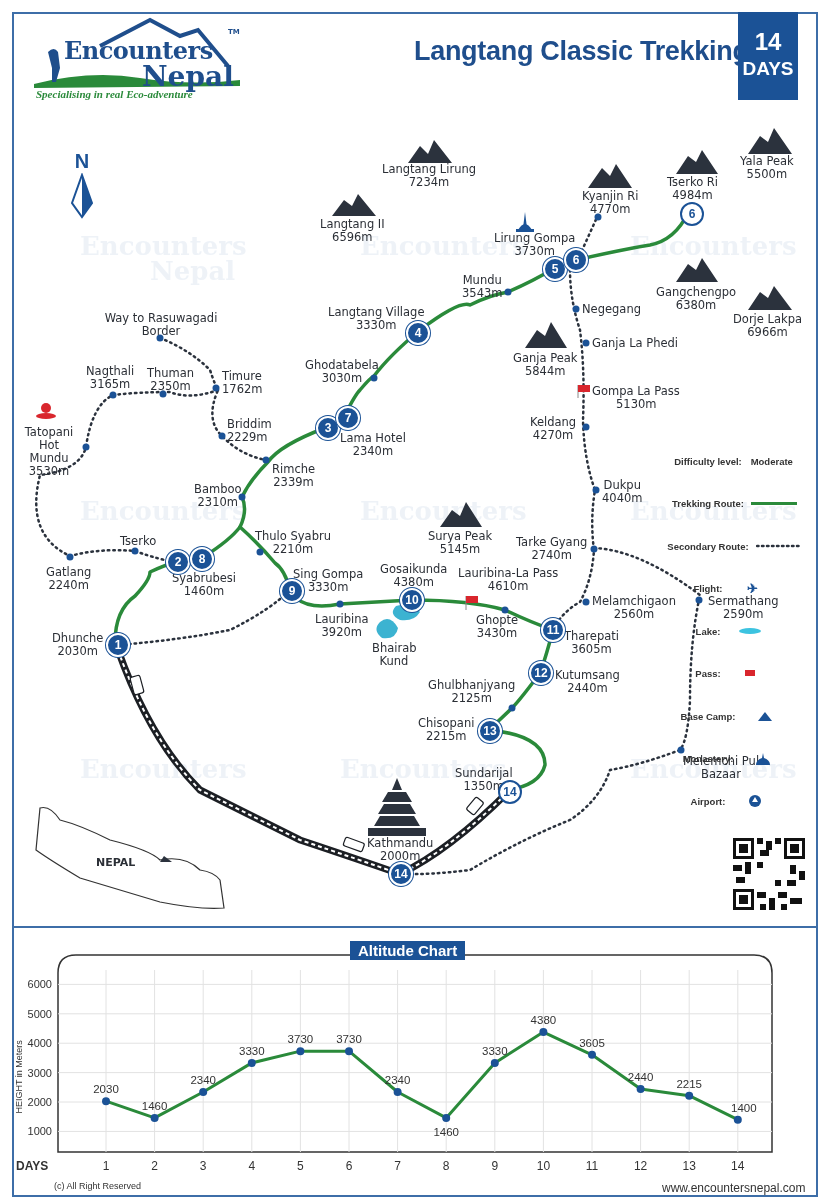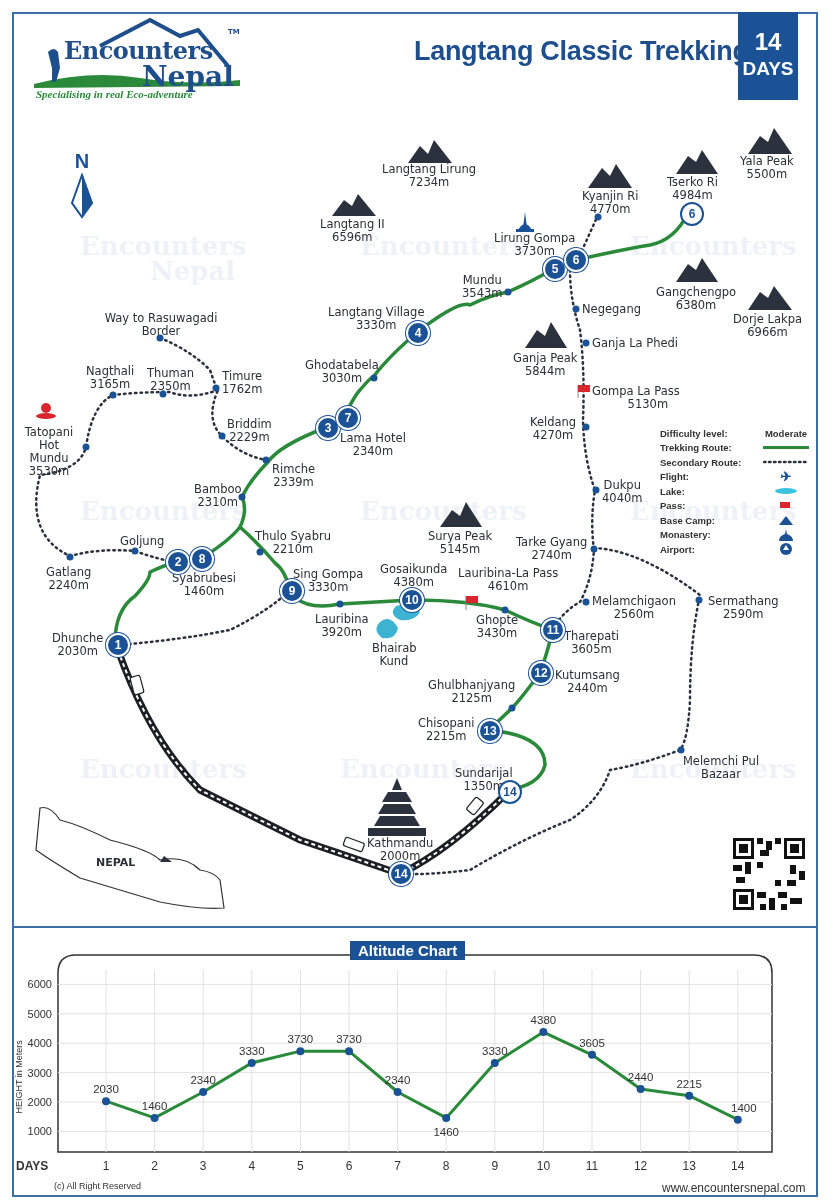--- a/index.html
+++ b/index.html
@@ -10,27 +10,27 @@
   .logo-text1{position:absolute;left:34px;top:22px;font-family:"DejaVu Serif",serif;font-size:24px;font-weight:bold;color:#1f4e8c;letter-spacing:-0.5px;}
   .logo-text2{position:absolute;left:112px;top:46px;font-family:"DejaVu Serif",serif;font-size:28px;font-weight:bold;color:#1f4e8c;}
   .logo-tag{position:absolute;left:6px;top:74px;font-family:Liberation Serif, serif;font-style:italic;font-size:11px;color:#2a8a3a;font-weight:bold;white-space:nowrap;}
   .logo-tm{position:absolute;left:198px;top:14px;font-size:7px;color:#1f4e8c;font-weight:bold;}
   .title{position:absolute;left:414px;top:36px;font-family:"Liberation Sans",sans-serif;font-weight:bold;font-size:27px;color:#1f4e8c;letter-spacing:-0.3px;}
   .badge{position:absolute;left:738px;top:12px;width:60px;height:88px;background:#1b5296;color:#fff;text-align:center;font-family:"Liberation Sans",sans-serif;font-weight:bold;}
   .badge .n{font-size:24px;margin-top:16px;display:block;}
   .badge .d{font-size:19px;display:block;margin-top:2px;}
   .map{position:absolute;left:0;top:0;width:832px;height:926px;}
   .lbl{position:absolute;font-family:"DejaVu Sans",sans-serif;font-size:11.5px;line-height:13px;color:#2b2f36;text-align:center;white-space:nowrap;font-weight:500;}
-  .lbl.l{text-align:center;}
+  .lbl.l{text-align:left;}
   .day{position:absolute;width:20px;height:20px;border-radius:50%;background:#1b5296;border:2px solid #fff;box-shadow:0 0 0 1px #1b5296;color:#fff;font-family:"Liberation Sans",sans-serif;font-weight:bold;font-size:12px;line-height:20px;text-align:center;transform:translate(-12px,-12px);}
   .day.o{background:#fff;color:#1b5296;border:2px solid #1b5296;box-shadow:none;}
   .north{position:absolute;left:70px;top:150px;}
   .north .n{font-family:"Liberation Sans",sans-serif;font-weight:bold;font-size:20px;color:#1b5296;text-align:center;display:block;width:24px;}
   .legend{position:absolute;left:660px;top:426px;width:150px;font-family:"Liberation Sans",sans-serif;font-size:9.5px;font-weight:bold;color:#333;}
-  .legend .row{display:flex;justify-content:space-between;align-items:center;height:14.5px;}
+  .legend .row{display:flex;justify-content:center;align-items:center;height:14.5px;margin-top:28px;}
   .legend .k{text-align:right;}
   .legend .v{width:48px;display:flex;justify-content:center;align-items:center;margin-left:6px;}
   .qr{position:absolute;left:733px;top:838px;width:72px;height:72px;}
   .chart-title{position:absolute;left:350px;top:941px;background:#1b5296;color:#fff;font-family:"Liberation Sans",sans-serif;font-size:15px;font-weight:bold;padding:1px 8px;}
   .copy{position:absolute;left:54px;top:1181px;font-family:"Liberation Sans",sans-serif;font-size:9px;color:#333;}
   .web{position:absolute;left:662px;top:1181px;font-family:"Liberation Sans",sans-serif;font-size:12px;color:#333;}
 </style>
 </head>
 <body>
 
@@ -194,21 +194,21 @@
   <div class="lbl" style="left:462px;top:274px"><span>Mundu</span><br><span>3543m</span></div>
   <div class="lbl" style="left:328px;top:306px"><span>Langtang Village</span><br><span>3330m</span></div>
   <div class="lbl" style="left:305px;top:359px"><span>Ghodatabela</span><br><span>3030m</span></div>
   <div class="lbl" style="left:340px;top:432px"><span>Lama Hotel</span><br><span>2340m</span></div>
   <div class="lbl" style="left:272px;top:463px"><span>Rimche</span><br><span>2339m</span></div>
   <div class="lbl" style="left:194px;top:483px"><span>Bamboo</span><br><span>2310m</span></div>
   <div class="lbl" style="left:255px;top:530px"><span>Thulo Syabru</span><br><span>2210m</span></div>
   <div class="lbl" style="left:293px;top:568px"><span>Sing Gompa</span><br><span>3330m</span></div>
   <div class="lbl" style="left:172px;top:572px"><span>Syabrubesi</span><br><span>1460m</span></div>
   <div class="lbl" style="left:52px;top:632px"><span>Dhunche</span><br><span>2030m</span></div>
-  <div class="lbl" style="left:120px;top:535px"><span>Goljung</span></div>
+  <div class="lbl" style="left:120px;top:535px"><span>Tserko</span></div>
   <div class="lbl" style="left:46px;top:566px"><span>Gatlang</span><br><span>2240m</span></div>
   <div class="lbl" style="left:18px;top:426px;width:62px;white-space:normal"><span>Tatopani Hot Mundu</span><br><span>3530m</span></div>
   <div class="lbl" style="left:86px;top:365px"><span>Nagthali</span><br><span>3165m</span></div>
   <div class="lbl" style="left:147px;top:367px"><span>Thuman</span><br><span>2350m</span></div>
   <div class="lbl l" style="left:222px;top:370px"><span>Timure</span><br><span>1762m</span></div>
   <div class="lbl l" style="left:227px;top:418px"><span>Briddim</span><br><span>2229m</span></div>
   <div class="lbl" style="left:100px;top:312px;width:122px;white-space:normal"><span>Way to Rasuwagadi Border</span></div>
   <div class="lbl" style="left:315px;top:613px"><span>Lauribina</span><br><span>3920m</span></div>
   <div class="lbl" style="left:380px;top:563px"><span>Gosaikunda</span><br><span>4380m</span></div>
   <div class="lbl" style="left:372px;top:642px;width:44px;white-space:normal"><span>Bhairab Kund</span></div>

